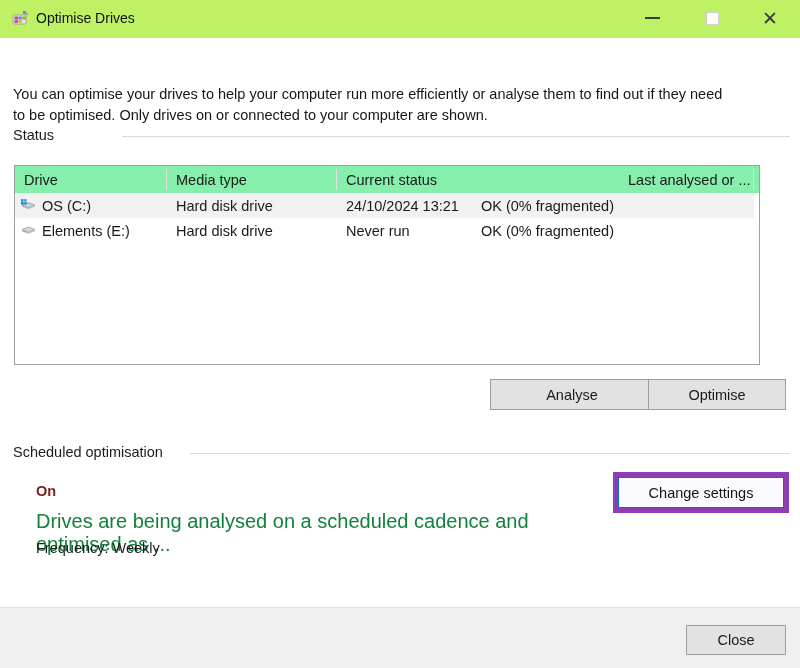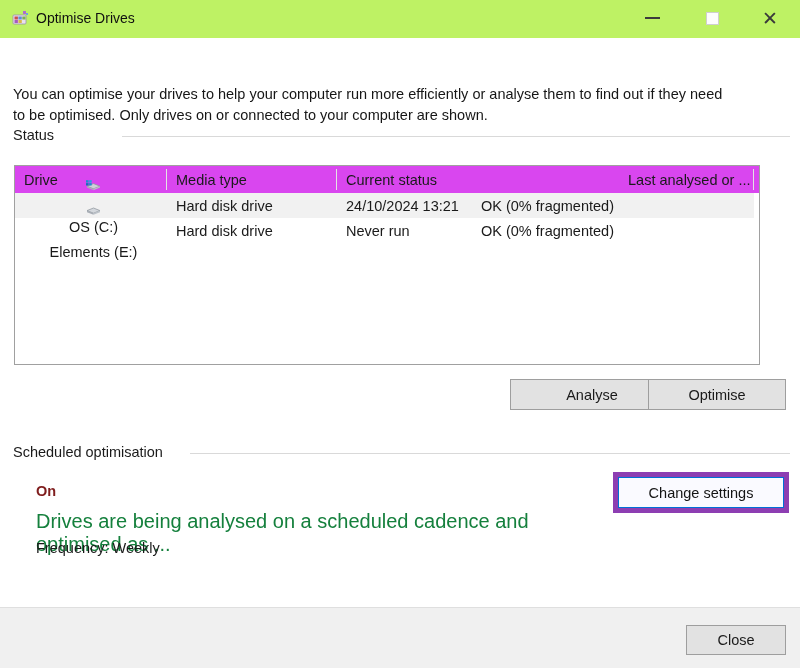--- a/index.html
+++ b/index.html
@@ -37,41 +37,41 @@
   .status-label { left: 13px; top: 127px; }
   .status-line { left: 122px; top: 136px; width: 668px; }
   .sched-label { left: 13px; top: 444px; }
   .sched-line { left: 190px; top: 453px; width: 600px; }
 
   
   .listview {
     position: absolute; left: 14px; top: 165px; width: 746px; height: 200px;
     background: #ffffff; border: 1px solid #a0a0a0; overflow: hidden;
   }
-  .lv-header { display: flex; height: 27px; align-items: center; background: #d946ef; }
+  .lv-header { display: flex; height: 27px; align-items: center; background: #86efac; }
   .lv-hcell {
     height: 21px; display: flex; align-items: center;
     padding-left: 9px; font-size: 14.5px; color: #1a1a1a;
     border-right: 1px solid #e3e3e3;
   }
   .lv-row { display: flex; height: 25px; align-items: center; font-size: 14.5px; color: #1a1a1a; }
   .lv-row.selected { background: #f1f1f1; width: 739px; }
   .lv-cell { padding-left: 9px; overflow: hidden; white-space: nowrap; }
   .c0 { width: 152px; } .c1 { width: 170px; } .c2 { width: 135px; } .c3 { width: 282px; border-right: none; }
-  .drive-cell { display: flex; align-items: center; padding-left: 5px; gap: 23px; flex-direction: column; }
+  .drive-cell { display: flex; align-items: center; padding-left: 5px; gap: 5px; }
   .drive-cell svg { flex: 0 0 auto; }
 
   
   .std-btn {
     position: absolute; height: 31px;
     background: #e2e2e2; border: 1px solid #9e9e9e;
     font-family: "Liberation Sans", sans-serif; font-size: 14.5px; color: #1a1a1a;
     display: flex; align-items: center; justify-content: center; cursor: default;
   }
-  .btn-analyse  { left: 490px; top: 379px; width: 164px; margin-left: 20px; }
+  .btn-analyse  { left: 490px; top: 379px; width: 164px; }
   .btn-optimise { left: 648px; top: 379px; width: 138px; }
   .btn-closedlg { left: 686px; top: 625px; width: 100px; height: 30px; text-align: center; }
 
   
   .sched-state { position: absolute; left: 36px; top: 483px; font-size: 14.5px; font-weight: 700; color: #7f1d1d; }
   .sched-desc  { position: absolute; left: 36px; top: 510px; font-size: 20px; color: #15803d; width: 560px; }
   .sched-freq  { position: absolute; left: 36px; top: 540px; font-size: 14.5px; color: #1a1a1a; }
 
   .highlight-box {
     position: absolute; left: 613px; top: 472px; width: 176px; height: 41px;

